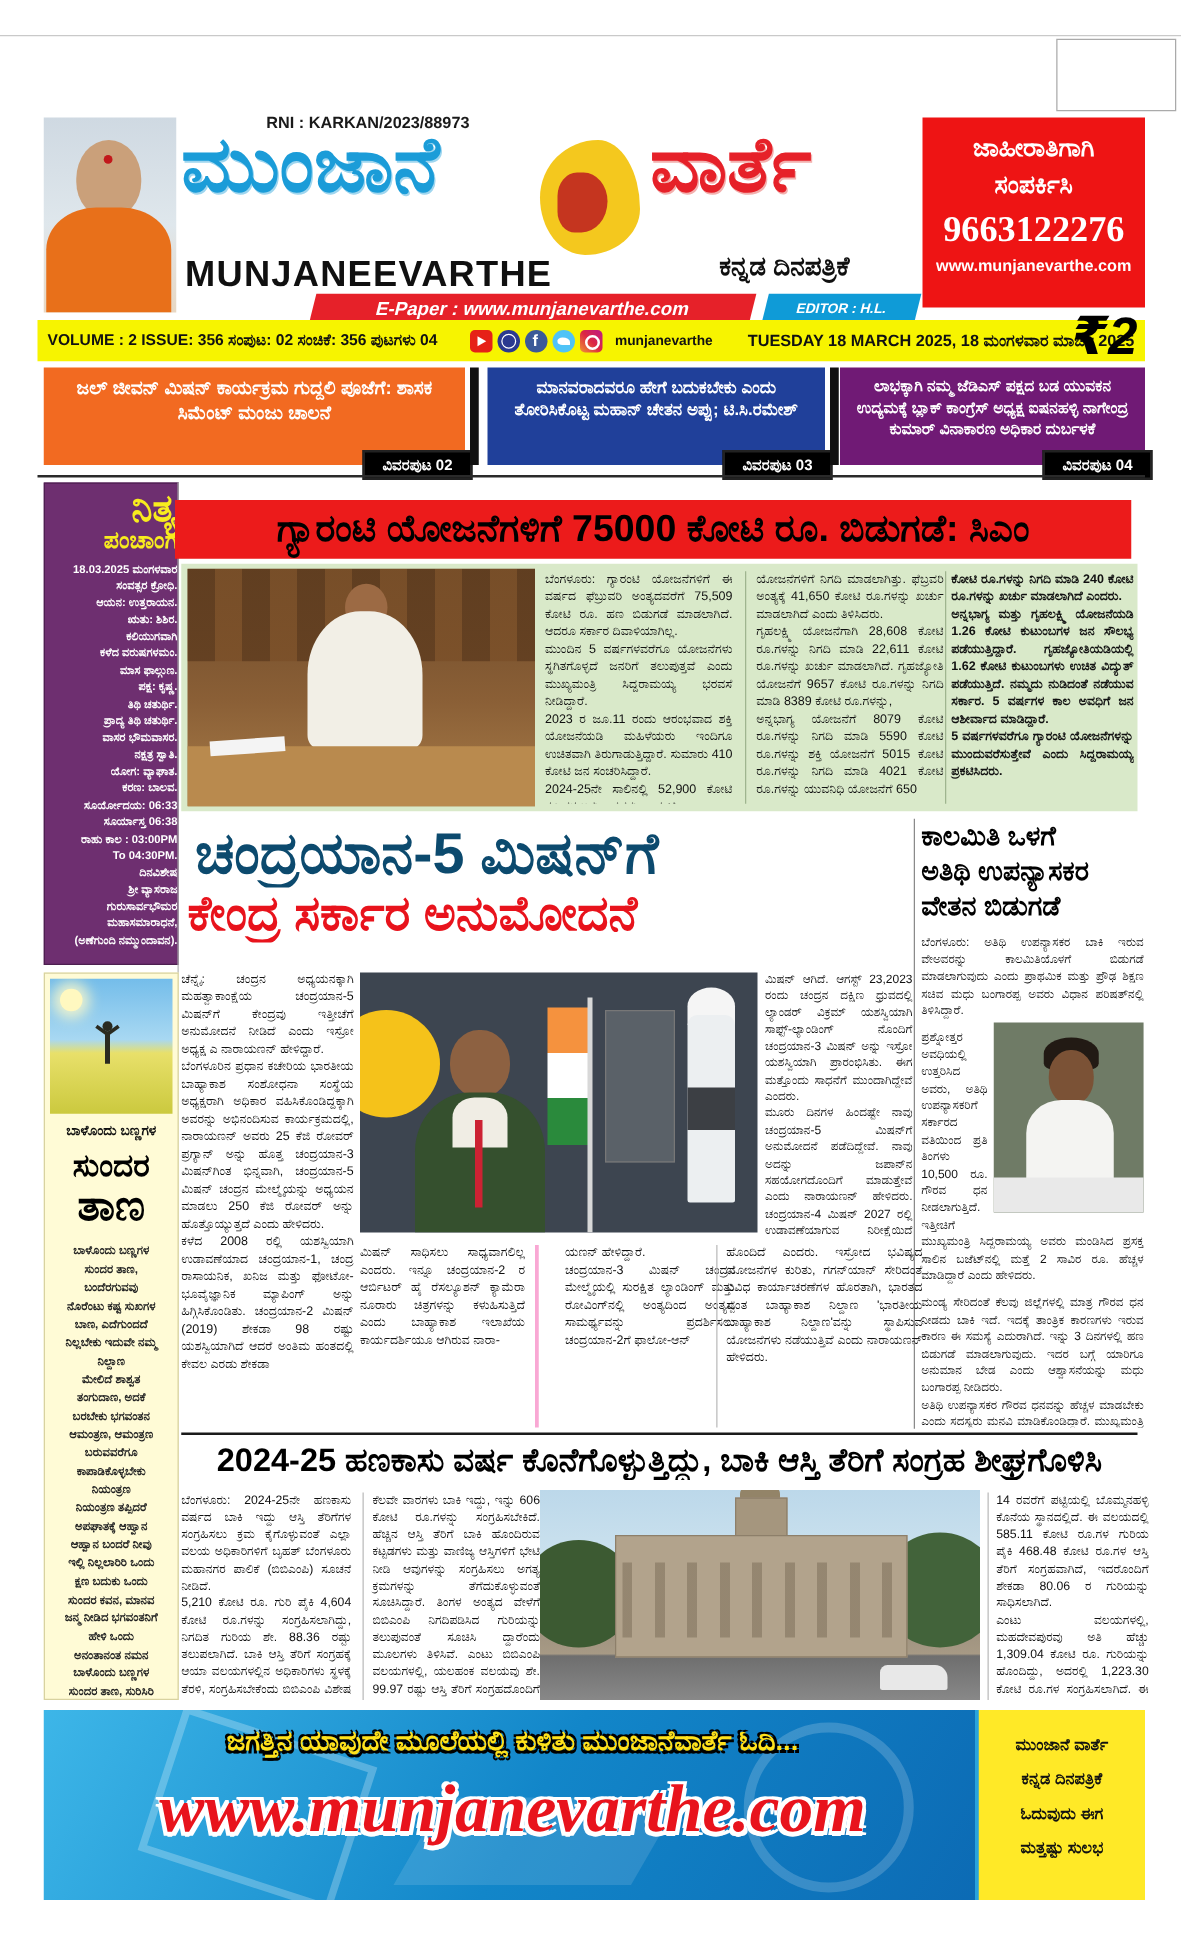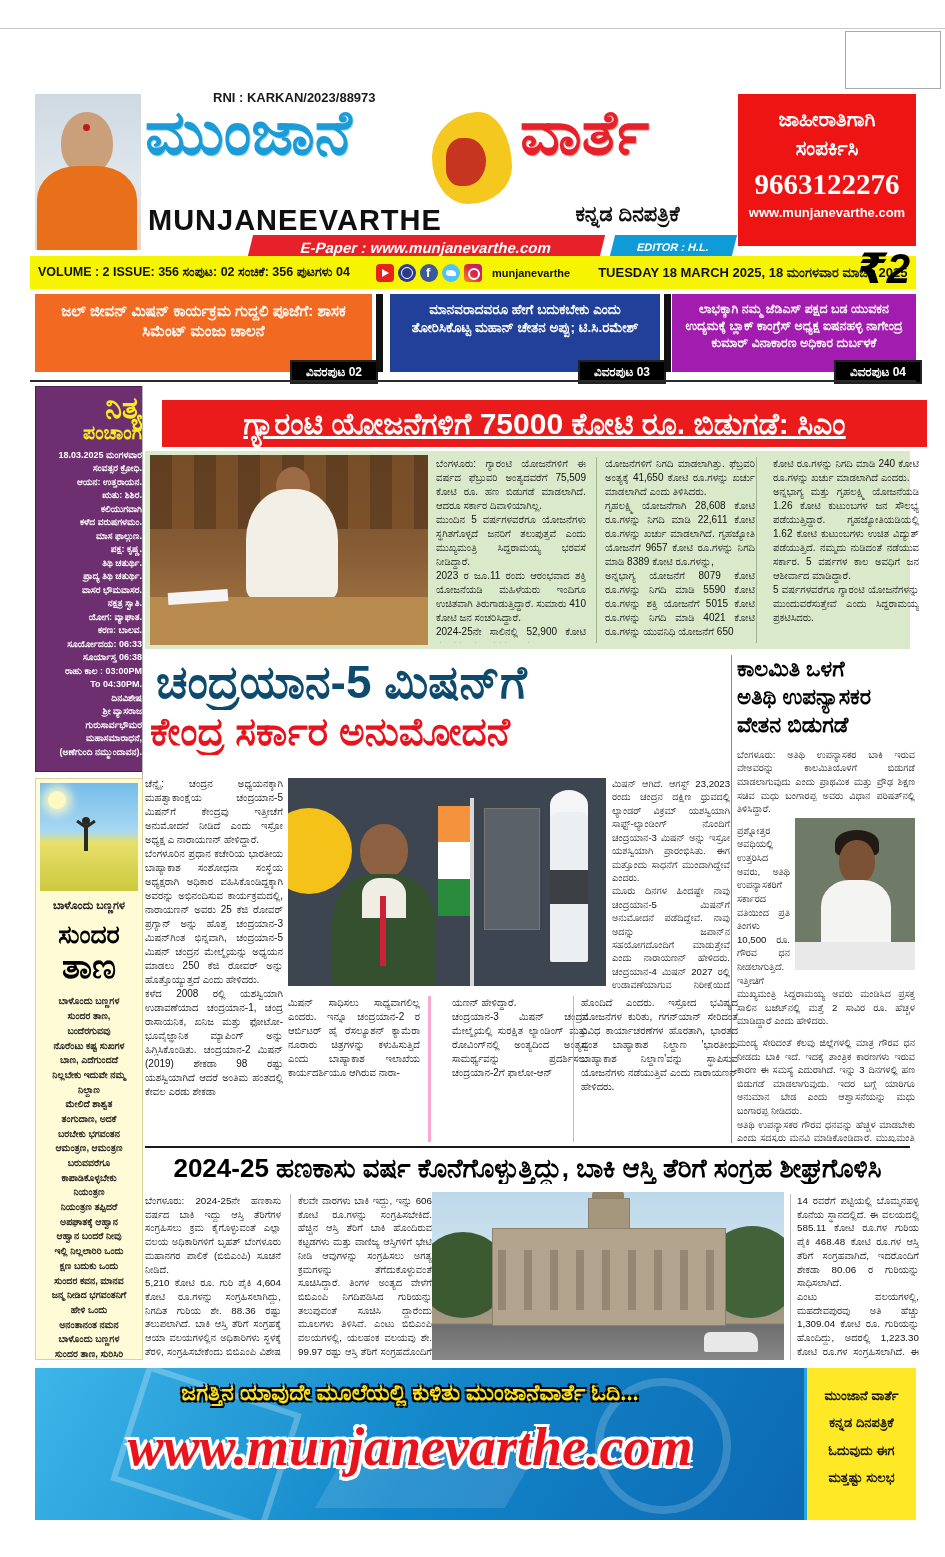--- a/index.html
+++ b/index.html
@@ -39,21 +39,21 @@
   .si-tw{background:#4fc3f7;border-radius:50%;} .si-tw::after{content:"";position:absolute;left:4px;top:6px;width:10px;height:6px;background:#fff;border-radius:60% 90% 10% 60%;}
   .si-ig{background:linear-gradient(45deg,#f09433,#dc2743,#bc1888);} .si-ig::after{content:"";position:absolute;left:4px;top:4px;width:8px;height:8px;border:2px solid #fff;border-radius:50%;}
   .handle{margin-left:6px;font-size:11px;font-weight:bold;color:#111;}
   .dateline{margin-left:28px;font-size:13px;font-weight:bold;color:#111;white-space:nowrap;}
   .price{position:absolute;right:6px;top:-12px;font-size:42px;font-weight:900;color:#000;font-style:italic;}
   
   .teaser{position:absolute;top:294px;height:78px;color:#fff;font-weight:bold;text-align:center;}
   .teaser-text{padding:7px 8px 0 8px;line-height:1.35;}
   .t1{left:35px;width:337px;background:#f26a21;font-size:15px;}
   .t2{left:390px;width:270px;background:#20409a;font-size:13.5px;}
-  .t3{left:672px;width:244px;background:#a21caf;font-size:12.5px;}
+  .t3{left:672px;width:244px;background:#701a75;font-size:12.5px;}
   .tdiv{position:absolute;top:294px;width:7px;height:78px;background:#111;}
   .d1{left:376px;} .d2{left:664px;}
   .teaser-page{position:absolute;right:-6px;bottom:-12px;background:#000;color:#fff;font-size:12px;font-weight:bold;
                padding:3px 14px;border:2px solid #222;}
   .teaser-rule{position:absolute;left:30px;top:380px;width:886px;height:2px;background:#2a2a2a;}
   
   .panchanga{position:absolute;left:35px;top:386px;width:106px;height:384px;background:#6e2f70;border:1px solid #4d1f50;
              text-align:right;color:#fff;overflow:hidden;}
   .pan-t1{font-size:30px;font-weight:900;color:#f8ec1e;line-height:1;margin-top:6px;}
   .pan-t2{font-size:19px;font-weight:900;color:#f8ec1e;line-height:1.1;}
@@ -65,33 +65,33 @@
   .poem-sun{position:absolute;left:8px;top:8px;width:18px;height:18px;background:#fff8c0;border-radius:50%;box-shadow:0 0 10px 6px rgba(255,250,200,.8);}
   .poem-person{position:absolute;left:44px;top:42px;width:4px;height:26px;background:#2a2a20;}
   .poem-arm-l{position:absolute;left:36px;top:40px;width:12px;height:3px;background:#2a2a20;transform:rotate(35deg);}
   .poem-arm-r{position:absolute;left:44px;top:40px;width:12px;height:3px;background:#2a2a20;transform:rotate(-35deg);}
   .poem-head{position:absolute;left:42px;top:34px;width:8px;height:8px;background:#2a2a20;border-radius:50%;}
   .poem-kicker{font-size:11px;font-weight:900;color:#111;margin-top:8px;}
   .poem-t1{font-size:25px;font-weight:900;color:#000;line-height:1.15;margin-top:8px;}
   .poem-t2{font-size:34px;font-weight:900;color:#000;line-height:1.05;}
   .poem-lines{margin-top:10px;font-size:9.3px;line-height:1.58;white-space:pre-line;font-weight:bold;color:#222;}
   
-  .banner1{position:absolute;left:162px;top:400px;width:765px;height:47px;background:#ec1b1b;color:#ffffff;
-           font-size:30px;font-weight:900;text-align:center;line-height:47px;white-space:nowrap;overflow:hidden;text-decoration:underline;}
+  .banner1{position:absolute;left:140px;top:400px;width:765px;height:47px;background:#ec1b1b;color:#000000;
+           font-size:30px;font-weight:900;text-align:center;line-height:47px;white-space:nowrap;overflow:hidden;}
   .art1{position:absolute;left:145px;top:451px;width:765px;height:198px;background:#d9e9c9;}
   .cm-photo{position:absolute;left:5px;top:4px;width:278px;height:190px;background:linear-gradient(180deg,#6d4a2a 0%,#8a5f36 55%,#a87c48 100%);overflow:hidden;}
   .cm-shelf{position:absolute;left:0;top:0;width:100%;height:74px;background:repeating-linear-gradient(90deg,#5d3b1e 0 22px,#7a4f28 22px 44px);opacity:.8;}
   .cm-figure{position:absolute;left:96px;top:34px;width:92px;height:110px;background:#f2efe6;border-radius:46% 46% 10% 10%;}
   .cm-head{position:absolute;left:126px;top:12px;width:34px;height:38px;background:#9c6a44;border-radius:50%;}
   .cm-desk{position:absolute;left:0;top:142px;width:100%;height:52px;background:#b98a4e;}
   .cm-papers{position:absolute;left:18px;top:136px;width:60px;height:12px;background:#f4f4f4;transform:rotate(-4deg);}
   .col{position:absolute;font-size:10px;line-height:1.4;text-align:justify;white-space:pre-line;overflow:hidden;color:#101010;}
   .a1c1{left:291px;top:6px;width:150px;height:186px;}
   .a1c2{left:451px;top:6px;width:150px;height:186px;border-left:1px solid #9fb58f;padding-left:8px;}
-  .a1c3{left:611px;top:6px;width:146px;height:186px;border-left:1px solid #9fb58f;padding-left:16px;}
+  .a1c3{left:611px;top:6px;width:146px;height:186px;border-left:1px solid #9fb58f;padding-left:4px;font-weight:bold;}
   
   .hl2a{position:absolute;left:156px;top:655px;width:585px;font-size:46px;font-weight:900;color:#0c4a6e;white-space:nowrap;overflow:hidden;}
   .hl2b{position:absolute;left:150px;top:710px;width:585px;font-size:39px;font-weight:900;color:#e8131c;white-space:nowrap;overflow:hidden;}
   .vrule2{position:absolute;left:731px;top:655px;width:1px;height:488px;background:#8a8a8a;}
   .a2c1{left:145px;top:777px;width:138px;height:366px;}
   .isro-photo{position:absolute;left:288px;top:778px;width:318px;height:208px;background:#3d4550;overflow:hidden;}
   .isro-logo{position:absolute;left:-22px;top:30px;width:86px;height:86px;background:#f5c21a;border-radius:50%;}
   .isro-man-body{position:absolute;left:44px;top:96px;width:104px;height:112px;background:#35502e;border-radius:42% 42% 0 0;}
   .isro-man-shirt{position:absolute;left:74px;top:100px;width:44px;height:40px;background:#f0ede4;border-radius:40% 40% 0 0;}
   .isro-man-head{position:absolute;left:72px;top:46px;width:48px;height:54px;background:#8d6141;border-radius:48%;}
@@ -133,21 +133,21 @@
   
   .footer{position:absolute;left:35px;top:1368px;width:881px;height:152px;background:linear-gradient(120deg,#3db6e8 0%,#1286c9 45%,#0a61ad 100%);overflow:hidden;}
   .foot-deco1{position:absolute;left:90px;top:18px;width:150px;height:110px;border:6px solid rgba(255,255,255,.25);transform:rotate(18deg);}
   .foot-deco2{position:absolute;left:560px;top:10px;width:120px;height:120px;border:8px solid rgba(255,255,255,.18);border-radius:50%;}
   .foot-deco3{position:absolute;left:300px;top:70px;width:190px;height:70px;background:rgba(255,255,255,.12);transform:skewX(-30deg);}
   .foot-tagline{position:absolute;left:0px;top:12px;width:750px;text-align:center;font-size:22px;font-weight:900;color:#ffe21c;
        text-shadow:-2px -2px 0 #000,2px -2px 0 #000,-2px 2px 0 #000,2px 2px 0 #000;}
   .foot-url{position:absolute;left:0px;top:48px;width:750px;text-align:center;font-size:54px;font-weight:900;font-style:italic;
        font-family:"Liberation Serif","DejaVu Serif",serif;color:#e8131c;
        text-shadow:-3px -3px 0 #fff,3px -3px 0 #fff,-3px 3px 0 #fff,3px 3px 0 #fff,0 4px 0 #fff;}
-  .foot-side{position:absolute;right:0;top:0;width:112px;height:152px;background:#ffe927;border-left:3px solid #29a3dc;
+  .foot-side{position:absolute;right:0;top:0;width:136px;height:152px;background:#ffe927;border-left:3px solid #29a3dc;
        text-align:center;font-size:13px;font-weight:900;color:#111;line-height:2.1;padding-top:14px;box-sizing:border-box;white-space:pre-line;}
 </style>
 </head>
 <body>
 
 <div id="page">
 
   <div class="hairline"></div>
   <div class="corner-box"></div>
 

